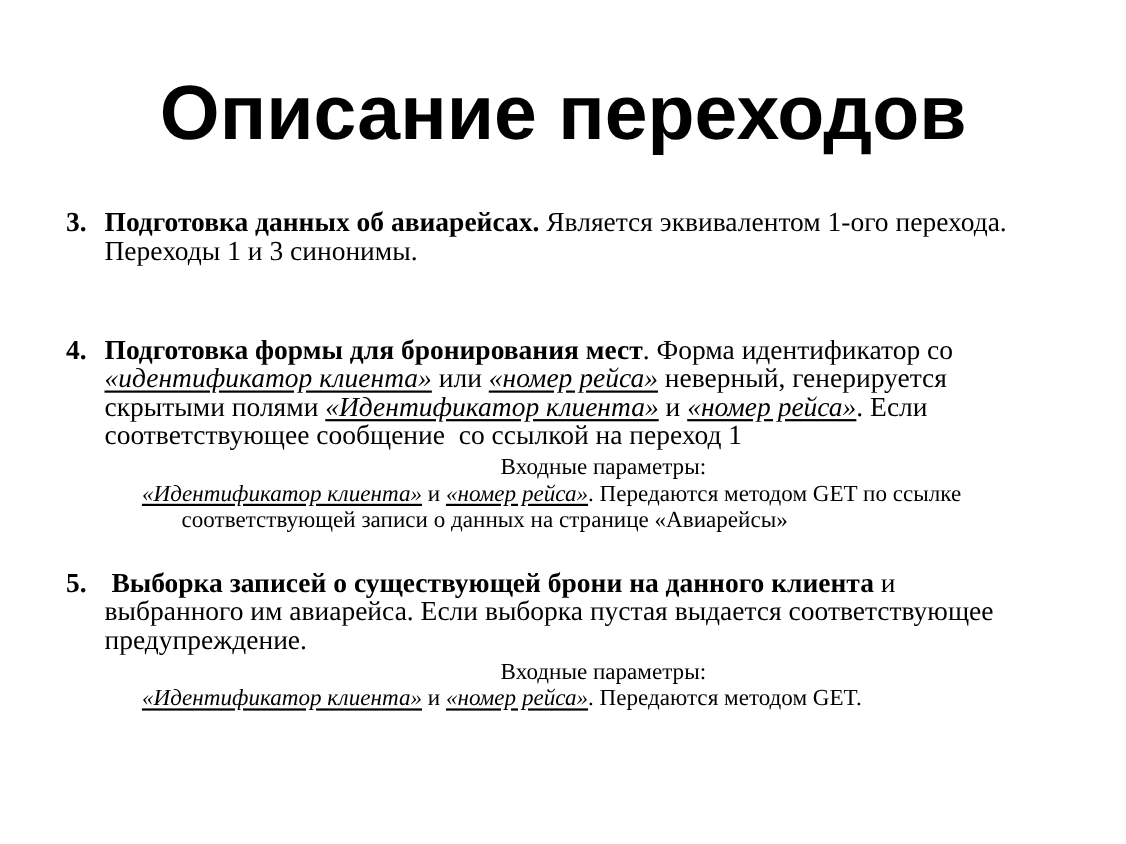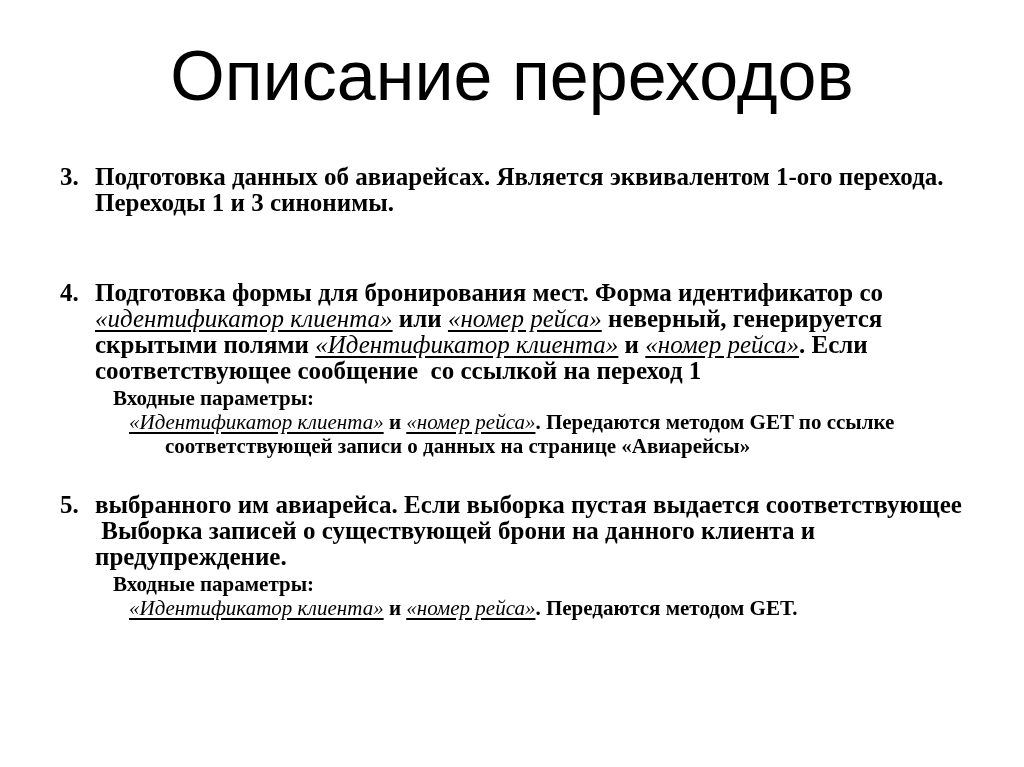--- a/index.html
+++ b/index.html
@@ -14,23 +14,23 @@
     font-family: "Liberation Serif", serif;
     color: #000000;
   }
   .slide {
     position: relative;
     width: 1024px;
     height: 767px;
     background: #ffffff;
   }
   .title {
-    margin: 32px 0 0 0;
+    margin: 58px 0 0 0;
     font-family: "Liberation Sans", sans-serif;
-    font-weight: 400;
+    font-weight: 700;
     font-size: 70px;
     line-height: 88px;
     text-align: center;
     color: #000000;
     white-space: nowrap;
   }
   .list {
     margin: 44px 40px 0 60px;
   }
   .item {
@@ -48,33 +48,34 @@
     line-height: 26px;
   }
   .line {
     font-size: 25px;
     line-height: 26px;
     white-space: nowrap;
   }
   .sub-heading {
     margin-left: 18px;
     margin-top: 2px;
-    font-weight: 700;
+    font-weight: 400;
     font-size: 21px;
     line-height: 24px;
     white-space: nowrap;
+    text-align: center;
   }
   .subline {
     margin-left: 34px;
     font-size: 21px;
     line-height: 24px;
     white-space: nowrap;
   }
   .subline.ind { padding-left: 36px; }
-  .seg-r { font-weight: 700; font-style: normal; }
+  .seg-r { font-weight: 400; font-style: normal; }
   .seg-b { font-weight: 700; }
   .seg-iu {
     font-style: italic;
     text-decoration: underline;
     text-underline-offset: 3px;
   }
 </style>
 </head>
 <body>
 
@@ -98,22 +99,22 @@
           <div class="sub">
             <div class="sub-heading">Входные параметры:</div>
             <div class="subline"><span class="seg-iu">«Идентификатор клиента»</span><span class="seg-r"> и </span><span class="seg-iu">«номер рейса»</span><span class="seg-r">. Передаются методом GET по ссылке</span></div>
             <div class="subline ind"><span class="seg-r">соответствующей записи о данных на странице «Авиарейсы»</span></div>
           </div>
         </div>
       </div>
       <div class="item">
         <span class="num">5.</span>
         <div class="content">
+          <div class="line"><span class="seg-b">&nbsp;Выборка записей о существующей брони на данного клиента</span><span class="seg-r"> и</span></div>
           <div class="line"><span class="seg-r">выбранного им авиарейса. Если выборка пустая выдается соответствующее</span></div>
-          <div class="line"><span class="seg-b">&nbsp;Выборка записей о существующей брони на данного клиента</span><span class="seg-r"> и</span></div>
           <div class="line"><span class="seg-r">предупреждение.</span></div>
           <div class="sub">
             <div class="sub-heading">Входные параметры:</div>
             <div class="subline"><span class="seg-iu">«Идентификатор клиента»</span><span class="seg-r"> и </span><span class="seg-iu">«номер рейса»</span><span class="seg-r">. Передаются методом GET.</span></div>
           </div>
         </div>
       </div>
     </div>
 </div>
 

